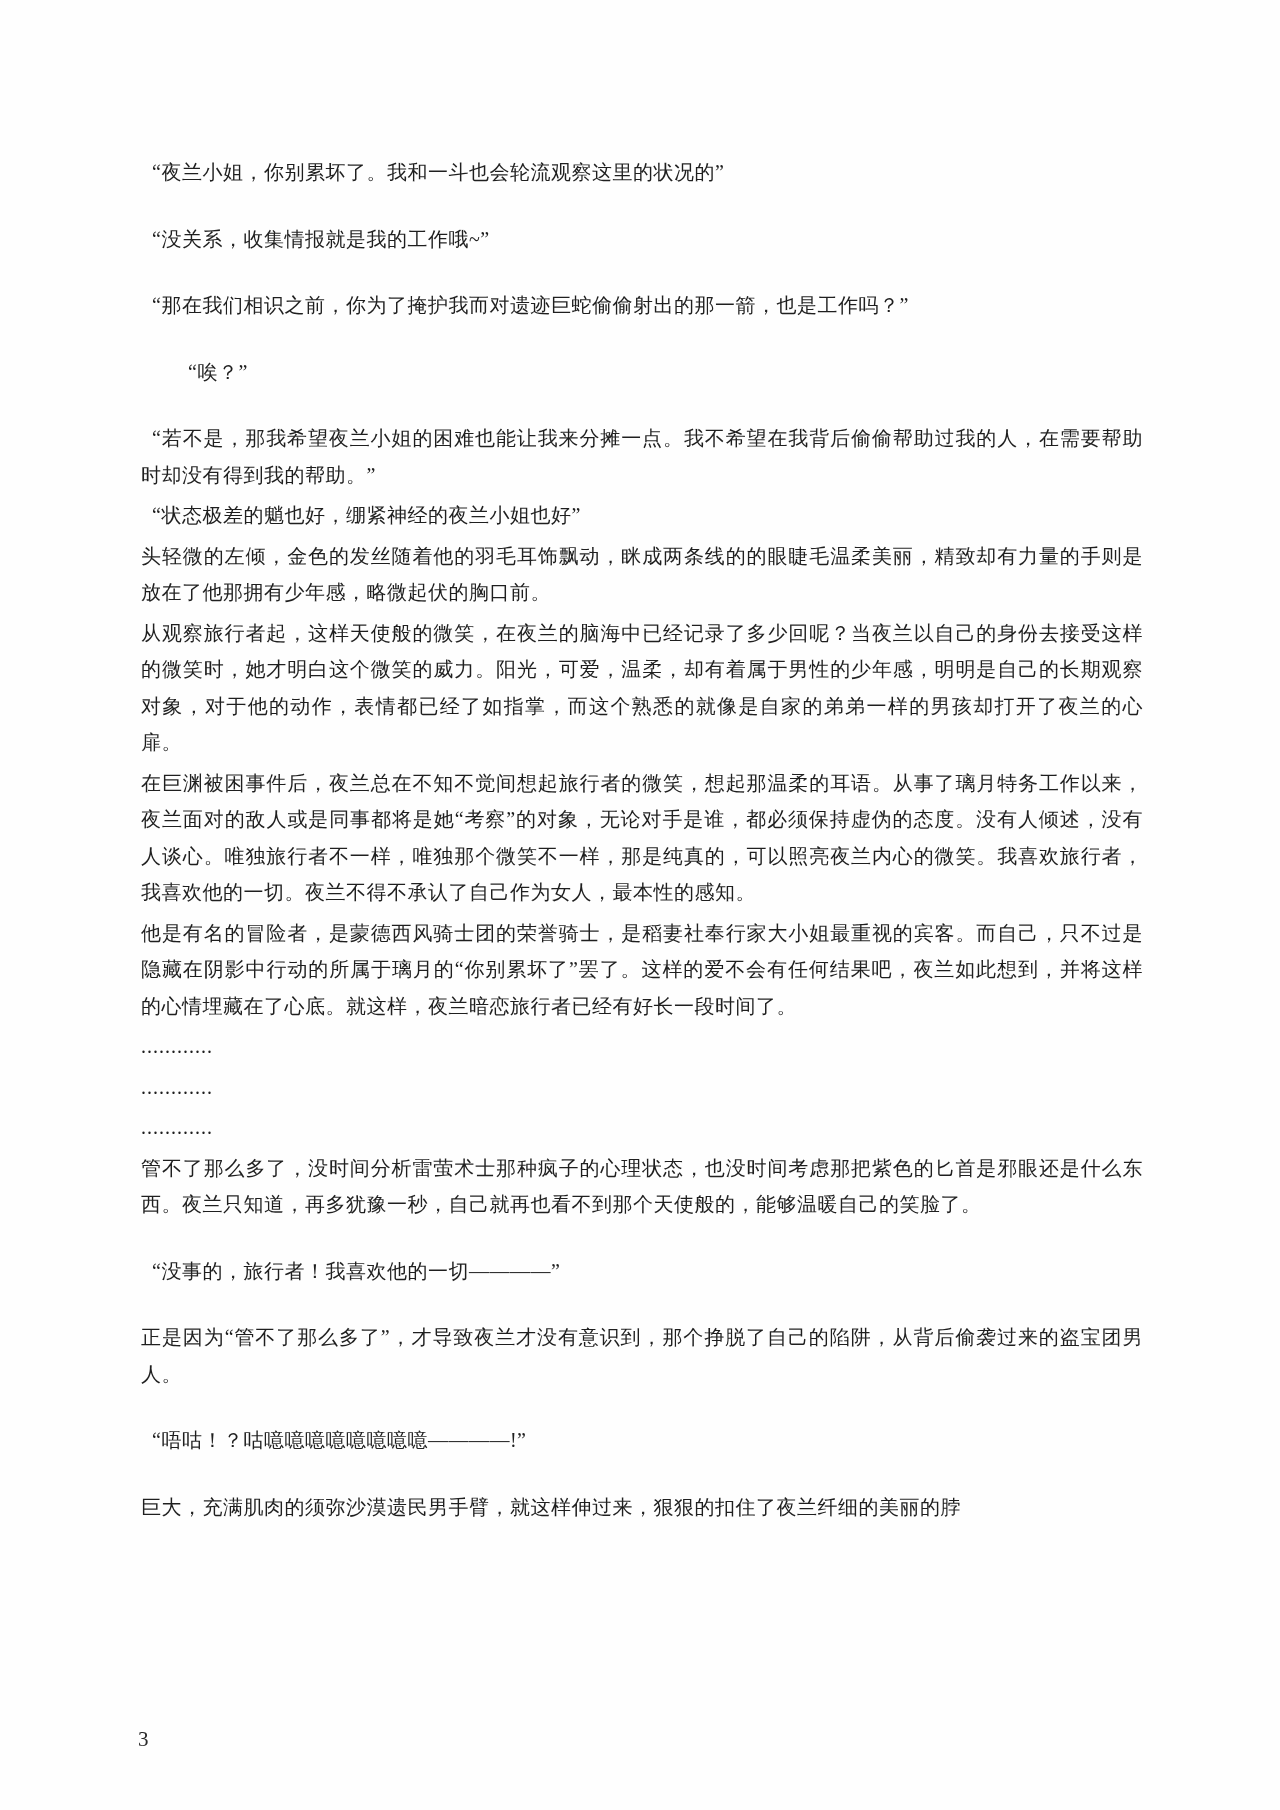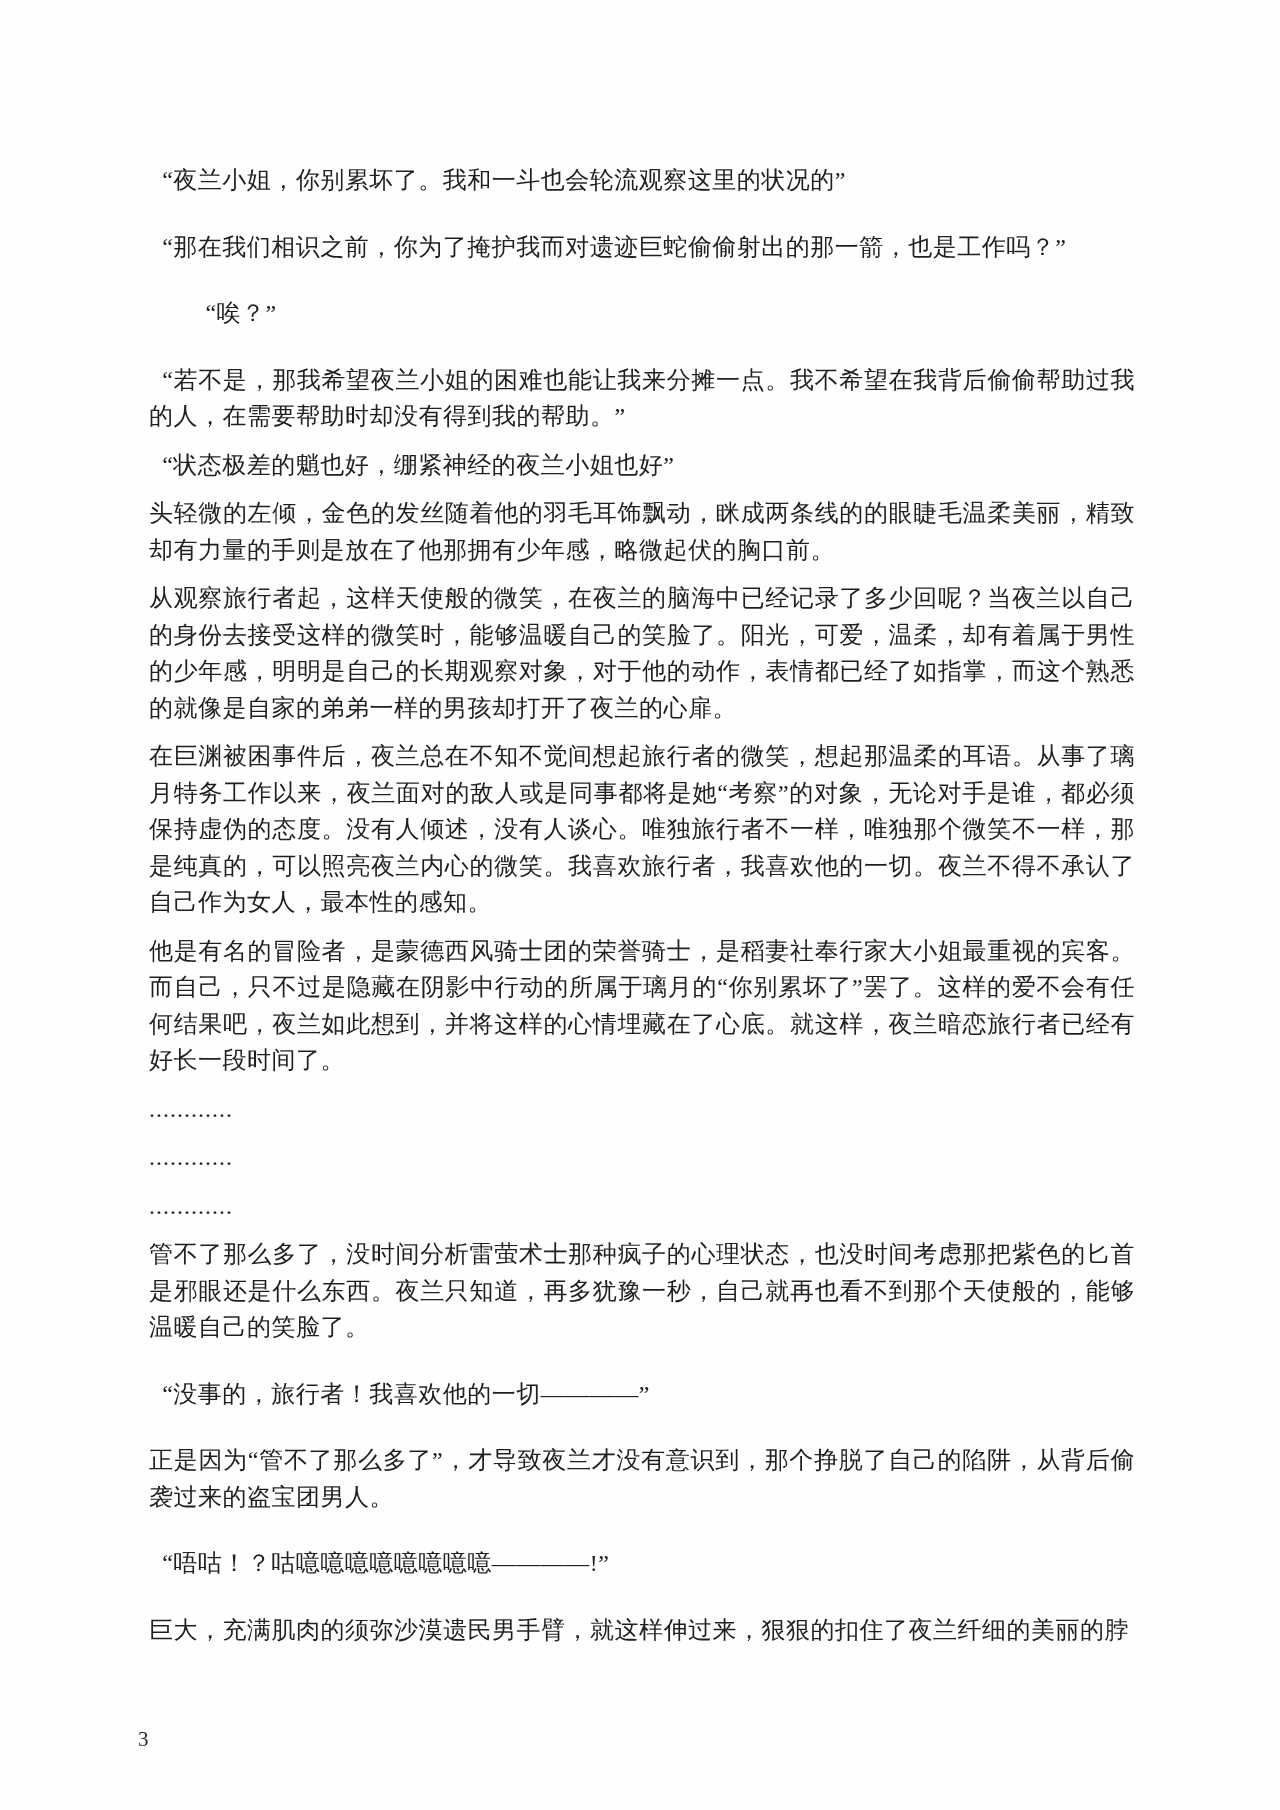--- a/index.html
+++ b/index.html
@@ -17,23 +17,23 @@
     font-family: "Liberation Serif", "DejaVu Serif", serif;
     overflow: hidden;
   }
   .text-block {
     position: absolute;
     top: 150px;
     left: 137px;
     width: 1010px;
   }
   .para {
-    margin: 12px;
+    margin: 4px;
     padding: 0;
-    font-size: 24px;
+    font-size: 20px;
     line-height: 36.5px;
     text-align: justify;
     letter-spacing: 0.5px;
     word-break: break-all;
   }
   .dialogue {
     text-indent: 0.55em;
   }
   .indent-extra {
     text-indent: 2.35em;
@@ -52,26 +52,27 @@
     line-height: 30px;
     color: #2a2a2a;
   }
 </style>
 </head>
 <body>
 
 <div class="sheet">
   <main class="text-block">
     <p class="para dialogue gap">“夜兰小姐，你别累坏了。我和一斗也会轮流观察这里的状况的”</p>
+    <p class="para dialogue gap">“没关系，收集情报就是我的工作哦~”</p>
     <p class="para dialogue gap">“那在我们相识之前，你为了掩护我而对遗迹巨蛇偷偷射出的那一箭，也是工作吗？”</p>
     <p class="para dialogue indent-extra gap">“唉？”</p>
     <p class="para dialogue">“若不是，那我希望夜兰小姐的困难也能让我来分摊一点。我不希望在我背后偷偷帮助过我的人，在需要帮助时却没有得到我的帮助。”</p>
     <p class="para dialogue">“状态极差的魈也好，绷紧神经的夜兰小姐也好”</p>
     <p class="para narrative">头轻微的左倾，金色的发丝随着他的羽毛耳饰飘动，眯成两条线的的眼睫毛温柔美丽，精致却有力量的手则是放在了他那拥有少年感，略微起伏的胸口前。</p>
-    <p class="para narrative">从观察旅行者起，这样天使般的微笑，在夜兰的脑海中已经记录了多少回呢？当夜兰以自己的身份去接受这样的微笑时，能够温暖自己的笑脸了。阳光，可爱，温柔，却有着属于男性的少年感，明明是自己的长期观察对象，对于他的动作，表情都已经了如指掌，而这个熟悉的就像是自家的弟弟一样的男孩却打开了夜兰的心扉。</p>
+    <p class="para narrative">从观察旅行者起，这样天使般的微笑，在夜兰的脑海中已经记录了多少回呢？当夜兰以自己的身份去接受这样的微笑时，她才明白这个微笑的威力。阳光，可爱，温柔，却有着属于男性的少年感，明明是自己的长期观察对象，对于他的动作，表情都已经了如指掌，而这个熟悉的就像是自家的弟弟一样的男孩却打开了夜兰的心扉。</p>
     <p class="para narrative">在巨渊被困事件后，夜兰总在不知不觉间想起旅行者的微笑，想起那温柔的耳语。从事了璃月特务工作以来，夜兰面对的敌人或是同事都将是她“考察”的对象，无论对手是谁，都必须保持虚伪的态度。没有人倾述，没有人谈心。唯独旅行者不一样，唯独那个微笑不一样，那是纯真的，可以照亮夜兰内心的微笑。我喜欢旅行者，我喜欢他的一切。夜兰不得不承认了自己作为女人，最本性的感知。</p>
     <p class="para narrative">他是有名的冒险者，是蒙德西风骑士团的荣誉骑士，是稻妻社奉行家大小姐最重视的宾客。而自己，只不过是隐藏在阴影中行动的所属于璃月的“你别累坏了”罢了。这样的爱不会有任何结果吧，夜兰如此想到，并将这样的心情埋藏在了心底。就这样，夜兰暗恋旅行者已经有好长一段时间了。</p>
     <p class="para dots">............</p>
     <p class="para dots">............</p>
     <p class="para dots">............</p>
     <p class="para narrative gap">管不了那么多了，没时间分析雷萤术士那种疯子的心理状态，也没时间考虑那把紫色的匕首是邪眼还是什么东西。夜兰只知道，再多犹豫一秒，自己就再也看不到那个天使般的，能够温暖自己的笑脸了。</p>
     <p class="para dialogue gap">“没事的，旅行者！我喜欢他的一切————”</p>
     <p class="para narrative gap">正是因为“管不了那么多了”，才导致夜兰才没有意识到，那个挣脱了自己的陷阱，从背后偷袭过来的盗宝团男人。</p>
     <p class="para dialogue gap">“唔咕！？咕噫噫噫噫噫噫噫噫————!”</p>
     <p class="para narrative">巨大，充满肌肉的须弥沙漠遗民男手臂，就这样伸过来，狠狠的扣住了夜兰纤细的美丽的脖</p>

